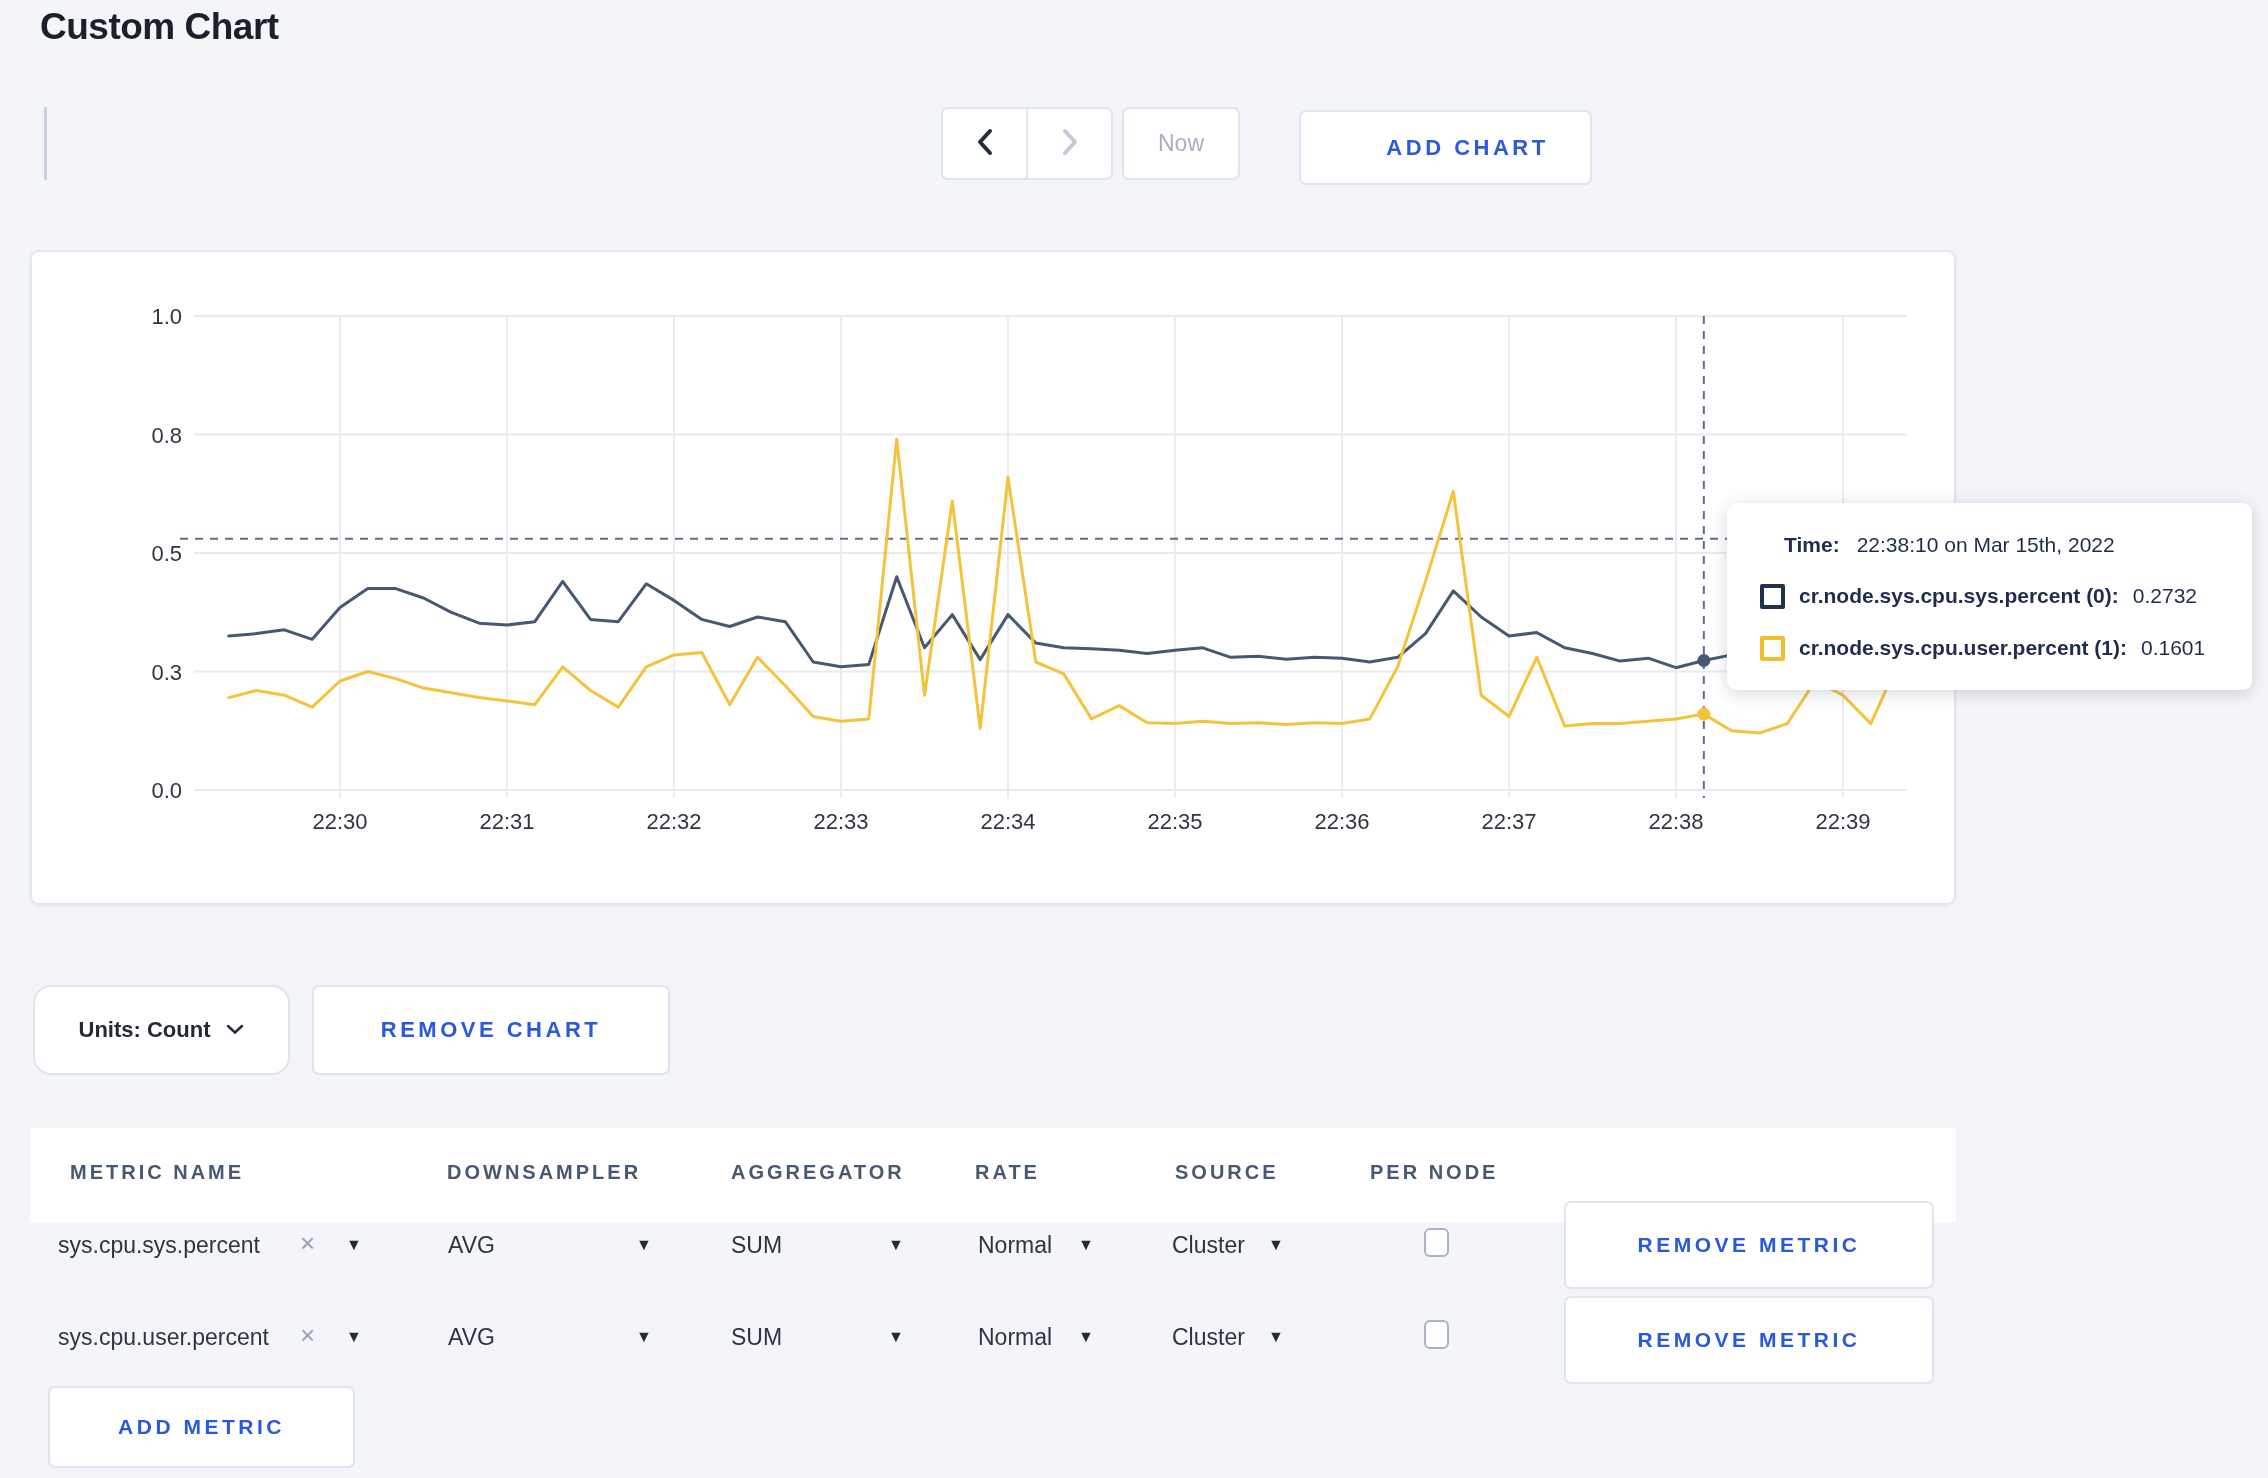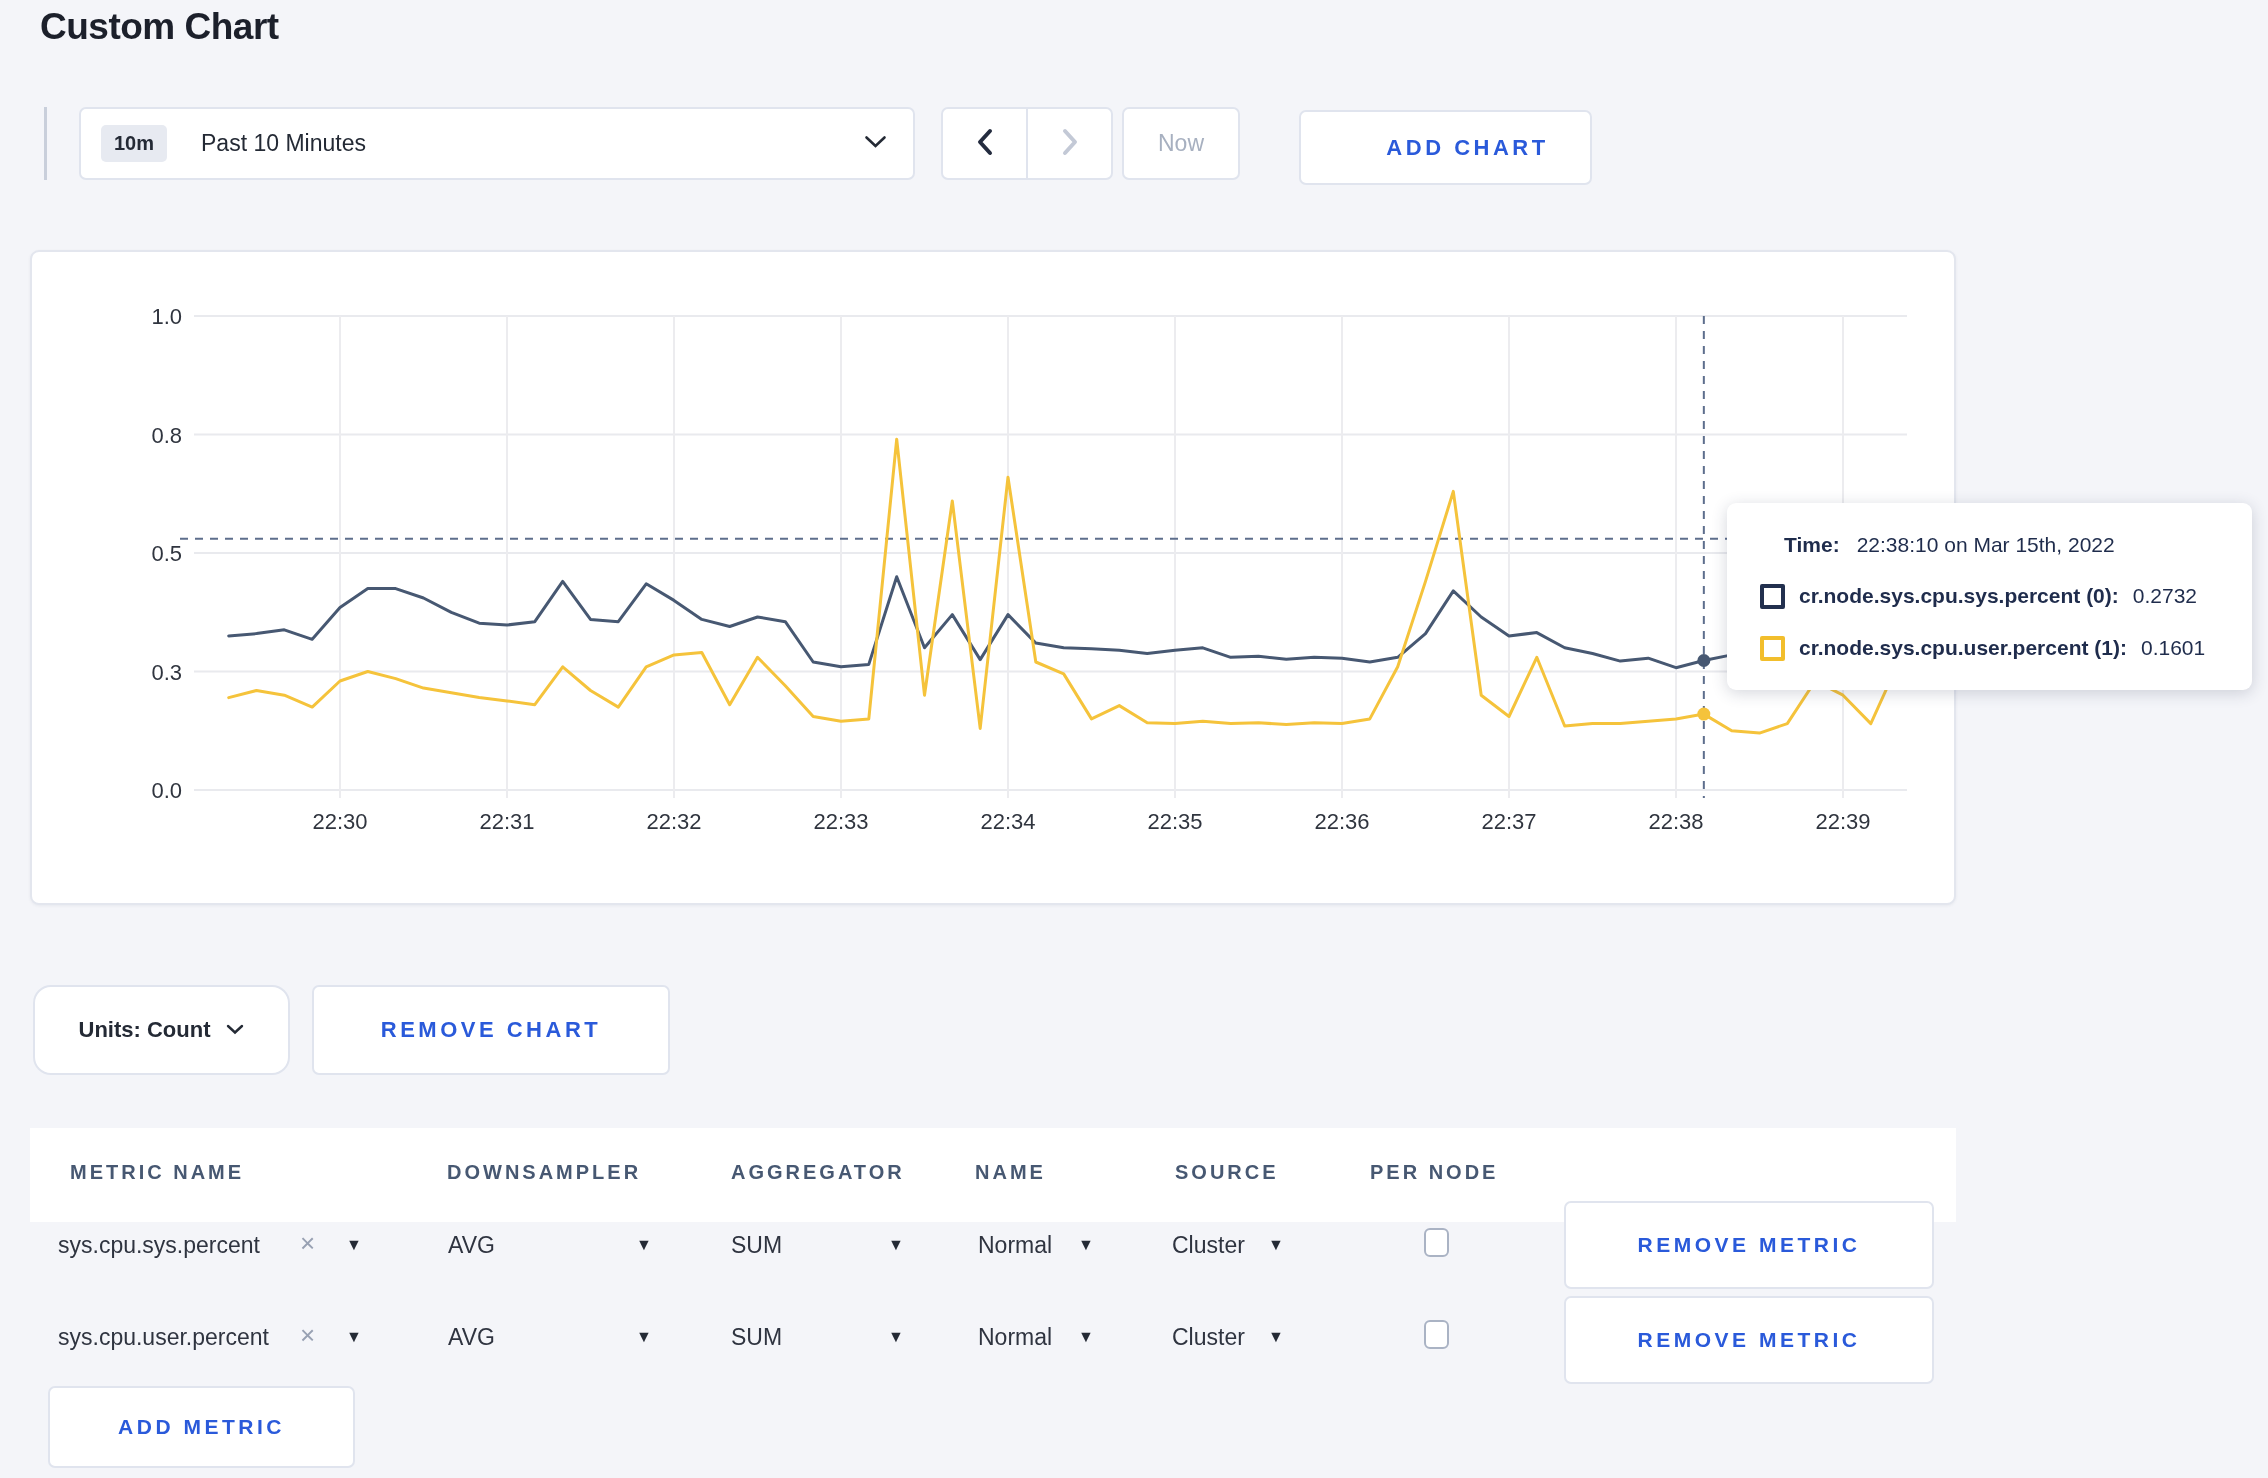--- a/index.html
+++ b/index.html
@@ -51,30 +51,20 @@
 </style>
 </head>
 <body>
 
 <div class="page">
 
   <div class="abs page-title">Custom Chart</div>
 
   <div class="abs toolbar-divider"></div>
 
-  <div class="abs box timescale">
-    <span class="ts-badge">10m</span>
-    <span class="ts-label">Past 10 Minutes</span>
-    <span class="spacer"></span>
-    <span>
-      <svg width="23" height="14" viewBox="0 0 23 14">
-          <path d="M2.5 2.5 L11.5 11 L20.5 2.5" fill="none" stroke="#242a35" stroke-width="2.6" stroke-linecap="round"></path>
-        </svg>
-    </span>
-  </div>
 
   <div class="abs box pager">
     <span class="pager-half">
       <span>
         <svg width="20" height="28" viewBox="0 0 20 28">
             <path d="M15 3 L5 14 L15 25" fill="none" stroke="#242c3f" stroke-width="4" stroke-linecap="round" stroke-linejoin="round"></path>
           </svg>
       </span>
     </span>
     <span class="pager-half">
@@ -155,21 +145,21 @@
           <path d="M2 2 L9 8.5 L16 2" fill="none" stroke="#242a35" stroke-width="2.4" stroke-linecap="round"></path>
         </svg>
     </span>
   </div>
   <div class="abs box blue-btn remove-chart" style="color: rgb(42, 90, 218);">REMOVE CHART</div>
 
   <div class="abs table-header">
     <span class="th" style="left:40px">METRIC NAME</span>
     <span class="th" style="left:417px">DOWNSAMPLER</span>
     <span class="th" style="left:701px">AGGREGATOR</span>
-    <span class="th" style="left:945px">NAME</span>
+    <span class="th" style="left:945px">RATE</span>
     <span class="th" style="left:1145px">SOURCE</span>
     <span class="th" style="left:1340px">PER NODE</span>
   </div>
 
   <div>
     <span class="cell" style="left:58px;top:1232px">sys.cpu.sys.percent</span>
     <span class="cell x-icon" style="left:300px;top:1230px">×</span>
     <span class="cell caret" style="left:346px;top:1236px">▼</span>
     <span class="cell" style="left:448px;top:1232px">AVG</span>
     <span class="cell caret" style="left:636px;top:1236px">▼</span>

